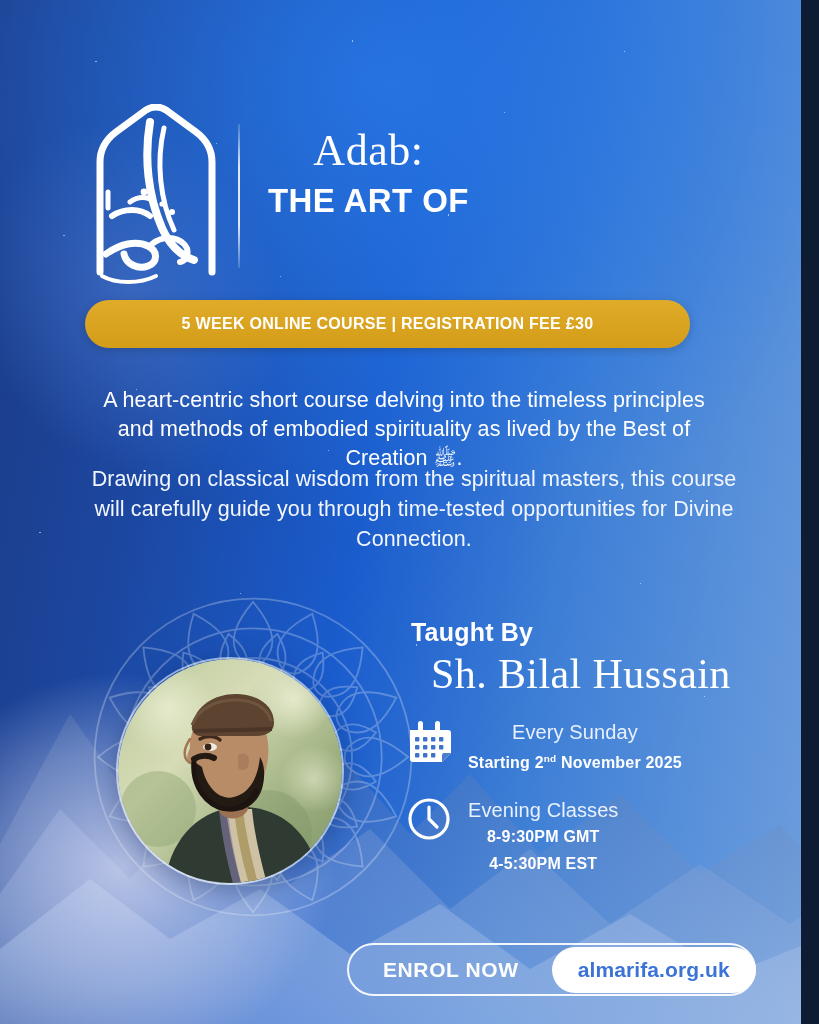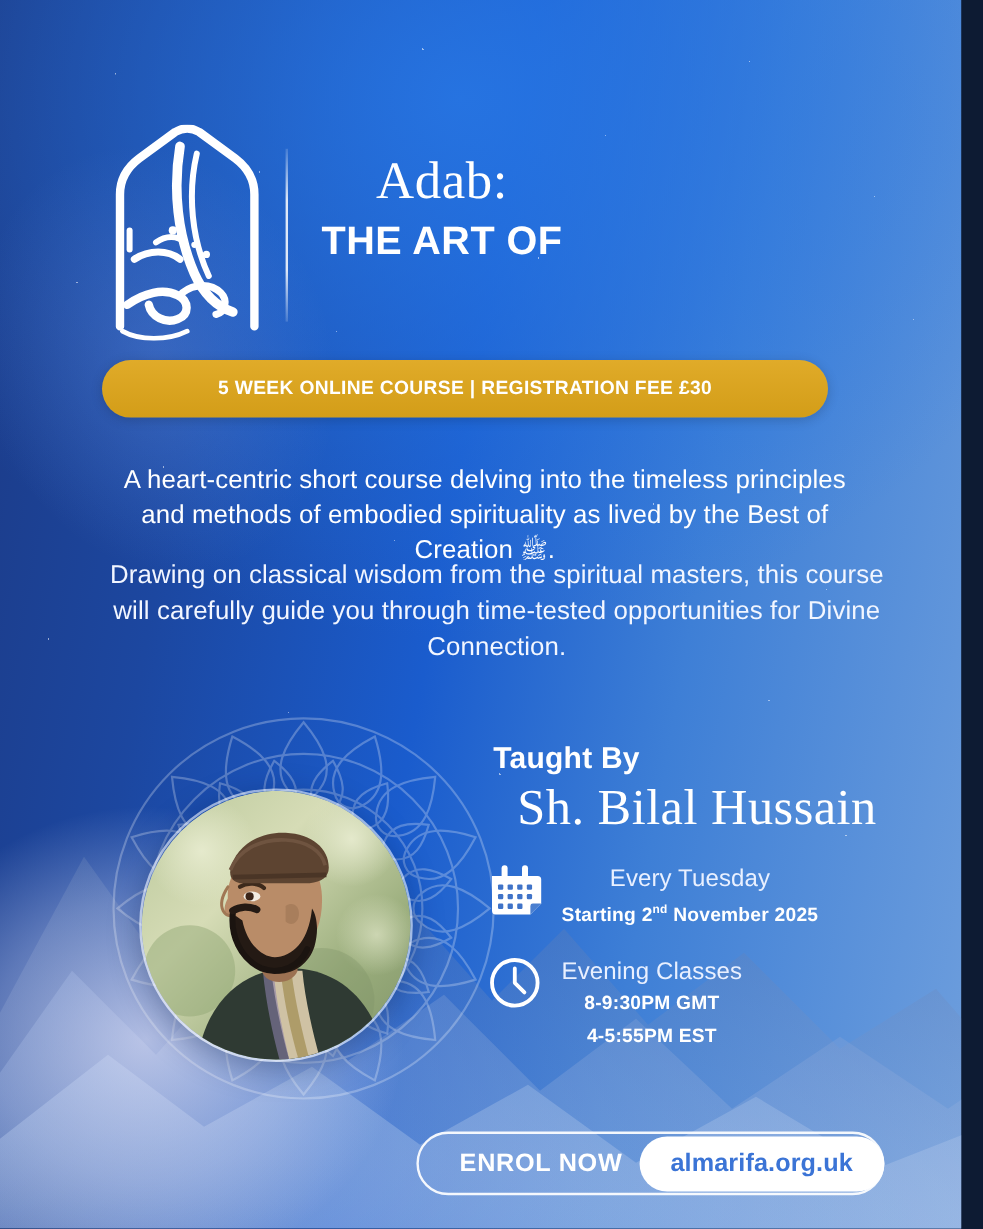--- a/index.html
+++ b/index.html
@@ -103,21 +103,21 @@
   .row-clk{ left:406px; top:796px; }
   .icon-box{ width:46px; height:46px; flex:0 0 46px; }
   .info-lines{ padding-top:2px; }
   .info-light{ color:#e9f0ff; font-weight:400; font-size:20px; line-height:25px; letter-spacing:.1px;}
   .info-bold{ color:#ffffff; font-weight:bold; font-size:16px; line-height:27px; letter-spacing:.2px;}
   sup{ font-size:.62em; vertical-align:super; }
 
   
   .cta{ position:absolute; left:347px; top:943px; height:53px; min-width:390px;
     border:2px solid rgba(255,255,255,.92); border-radius:27px;
-    display:flex; align-items:center; padding:0 0 0 34px; gap:14px;}
+    display:flex; align-items:center; padding:0 0 0 34px; gap:33px;}
   .cta-label{ color:#fff; font-weight:bold; font-size:21px; letter-spacing:.6px; }
   .cta-url{ background:#fff; color:#3b74d6; font-weight:bold; font-size:21px;
     border-radius:25px; padding:11px 26px; margin:-2px -2px -2px 0; letter-spacing:.1px; white-space:nowrap;}
 </style>
 </head>
 <body>
 
 <div id="poster">
 
   <div class="stars"></div>
@@ -305,36 +305,36 @@
           <rect x="17" y="27" width="4.4" height="4.4" rx="1"></rect>
           <rect x="25" y="27" width="4.4" height="4.4" rx="1"></rect>
           <rect x="33" y="27" width="4.4" height="4.4" rx="1"></rect>
           <rect x="9" y="35" width="4.4" height="4.4" rx="1"></rect>
           <rect x="17" y="35" width="4.4" height="4.4" rx="1"></rect>
           <rect x="25" y="35" width="4.4" height="4.4" rx="1"></rect>
         </g>
       </svg>
     </div>
     <div class="info-lines">
-      <div class="info-light">Every Tuesday</div>
+      <div class="info-light">Every Sunday</div>
       <div class="info-bold"><span>Starting 2</span><sup>nd</sup><span> November 2025</span></div>
     </div>
   </div>
 
   <div class="info-row row-clk">
     <div class="icon-box">
       <svg viewBox="0 0 46 46" width="46" height="46">
         <circle cx="23" cy="23" r="19" fill="none" stroke="#fff" stroke-width="3.2"></circle>
         <path d="M23,11 L23,23 L31,31" fill="none" stroke="#fff" stroke-width="3.2" stroke-linecap="round" stroke-linejoin="round"></path>
       </svg>
     </div>
     <div class="info-lines">
       <div class="info-light">Evening Classes</div>
       <div class="info-bold">8-9:30PM GMT</div>
-      <div class="info-bold">4-5:55PM EST</div>
+      <div class="info-bold">4-5:30PM EST</div>
     </div>
   </div>
 
   <div class="cta">
     <span class="cta-label">ENROL NOW</span>
     <span class="cta-url">almarifa.org.uk</span>
   </div>
 
 </div>
 

